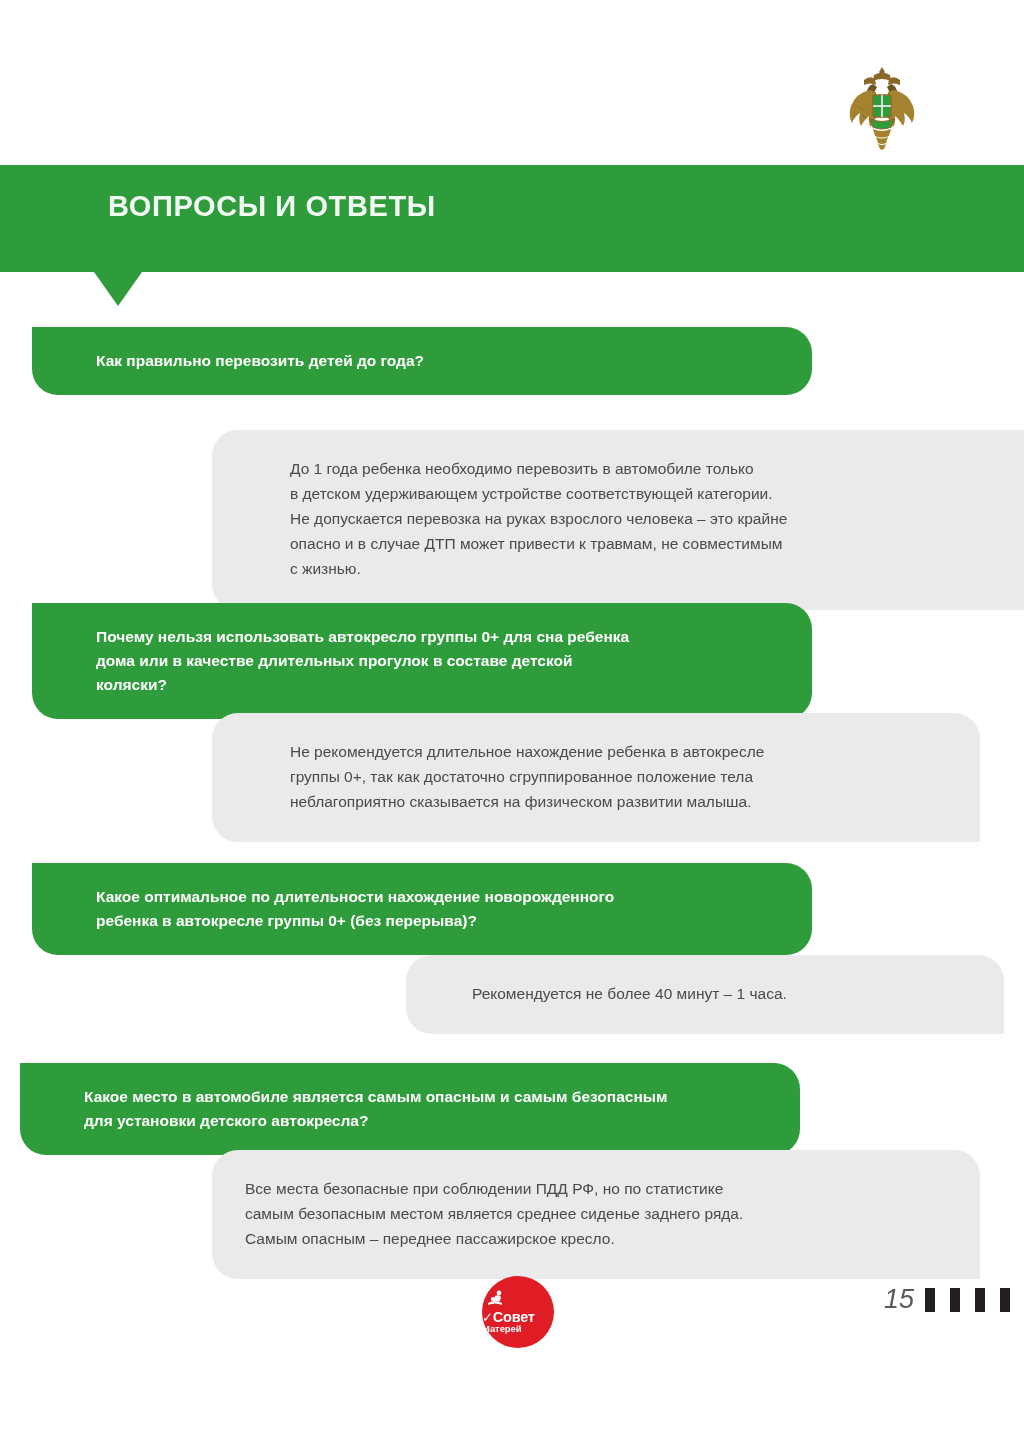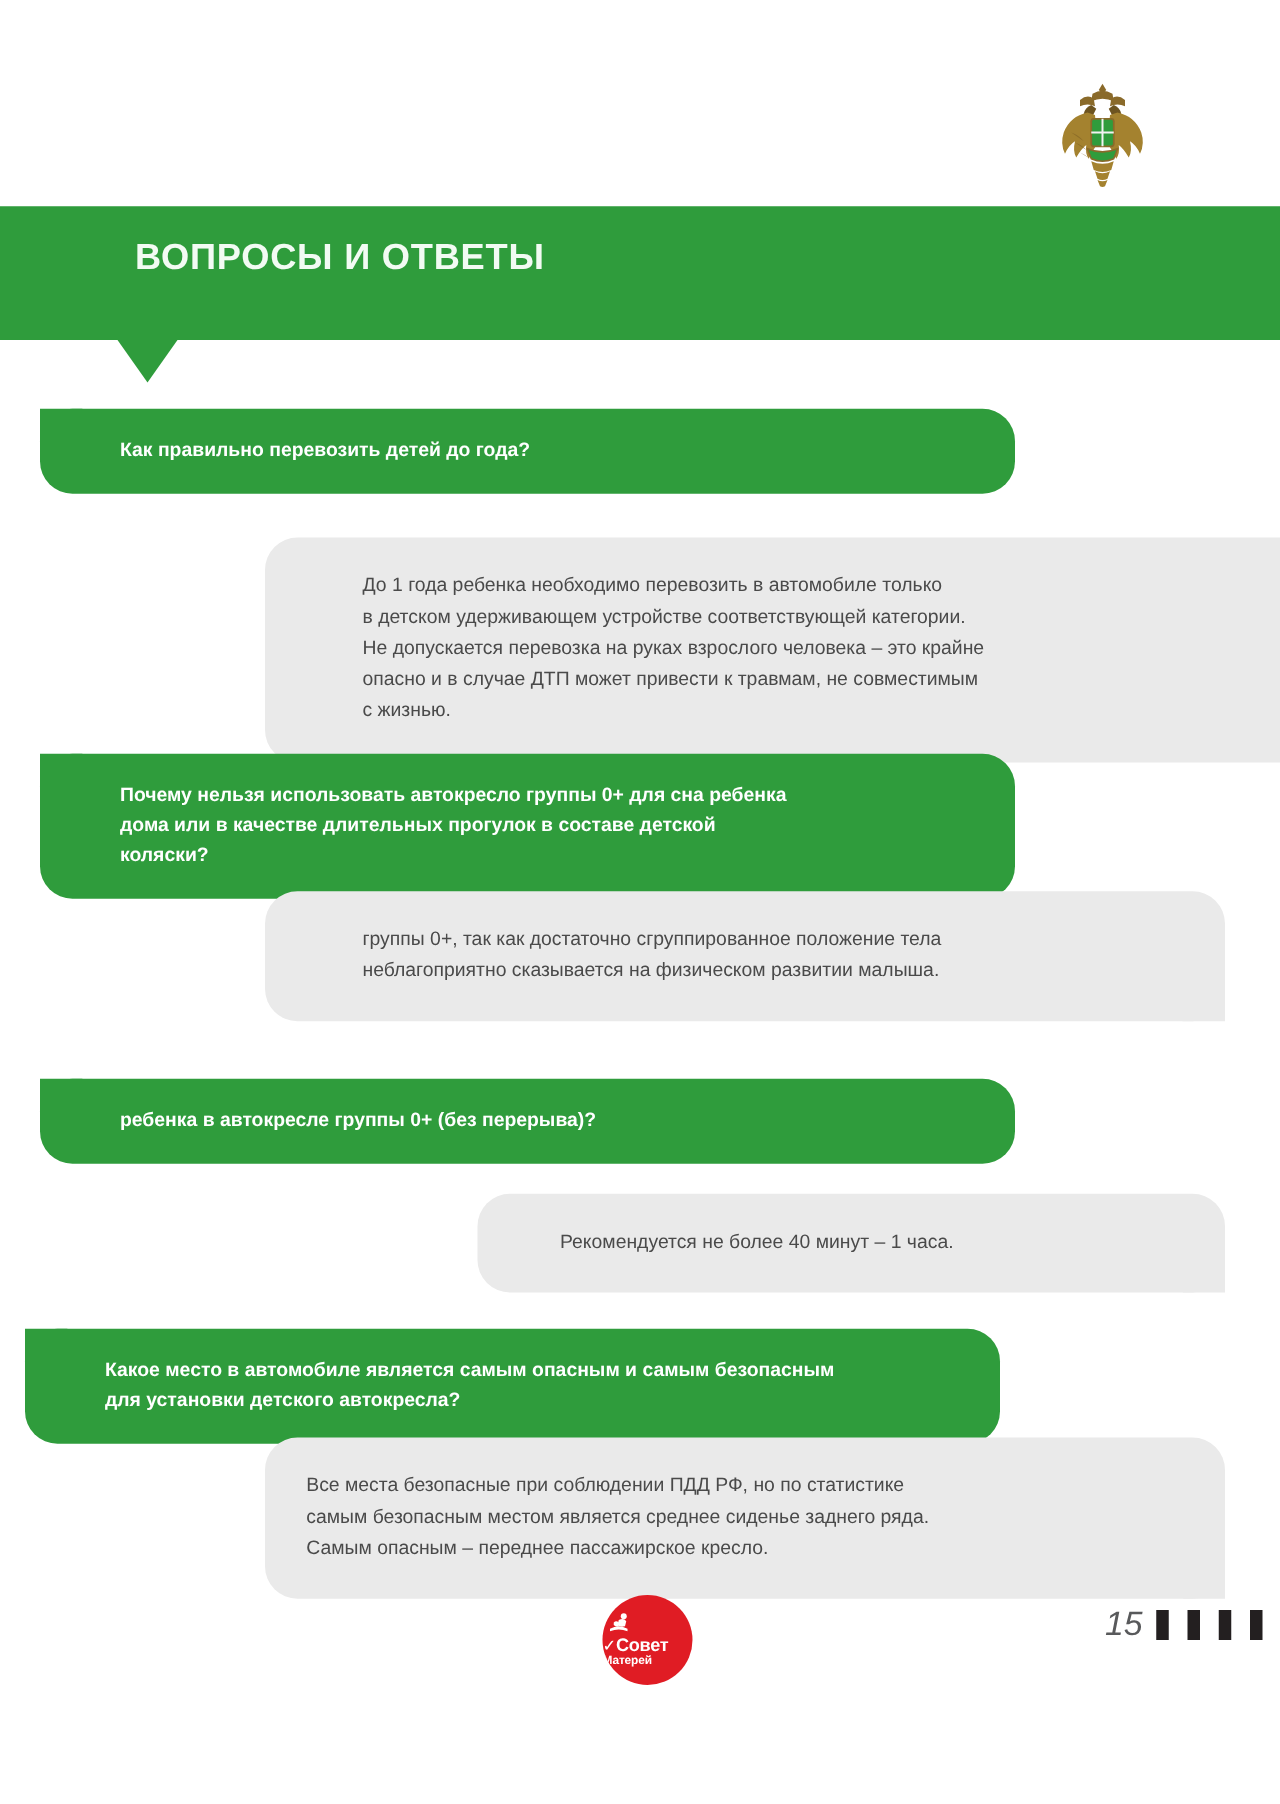--- a/index.html
+++ b/index.html
@@ -114,21 +114,21 @@
     content: "";
     position: absolute;
     right: 0px;
     bottom: 0px;
     width: 0;
     height: 0;
     border-bottom: 0 solid transparent;
     border-right: 34px solid #eaeaea;
     border-top: 34px solid transparent;
   }
-  .a-bubble.narrow { padding: 26px 86px 28px 66px; }
+  .a-bubble.narrow { padding: 26px 86px 28px 66px; margin-left: 24px; }
 
   .q-line, .a-line { display: block; white-space: nowrap; }
 
   
   .footer-logo {
     position: absolute;
     left: 482px;
     top: 1276px;
     width: 72px;
     height: 72px;
@@ -246,27 +246,29 @@
       </div>
     </div>
 
     <div class="qa-block">
       <div class="q-bubble" style="left:32px; top:603px; width:780px;">
         <span class="q-line">Почему нельзя использовать автокресло группы 0+ для сна ребенка</span>
         <span class="q-line">дома или в качестве длительных прогулок в составе детской</span>
         <span class="q-line">коляски?</span>
       </div>
       <div class="a-bubble" style="left:212px; top:713px; width:768px;">
+        <span class="a-line">Не рекомендуется длительное нахождение ребенка в автокресле</span>
         <span class="a-line">группы 0+, так как достаточно сгруппированное положение тела</span>
         <span class="a-line">неблагоприятно сказывается на физическом развитии малыша.</span>
       </div>
     </div>
 
     <div class="qa-block">
       <div class="q-bubble" style="left:32px; top:863px; width:780px;">
+        <span class="q-line">Какое оптимальное по длительности нахождение новорожденного</span>
         <span class="q-line">ребенка в автокресле группы 0+ (без перерыва)?</span>
       </div>
       <div class="a-bubble narrow" style="left:382px; top:955px; width:598px;">
         <span class="a-line">Рекомендуется не более 40 минут – 1 часа.</span>
       </div>
     </div>
 
     <div class="qa-block">
       <div class="q-bubble" style="left:20px; top:1063px; width:780px;">
         <span class="q-line">Какое место в автомобиле является самым опасным и самым безопасным</span>

